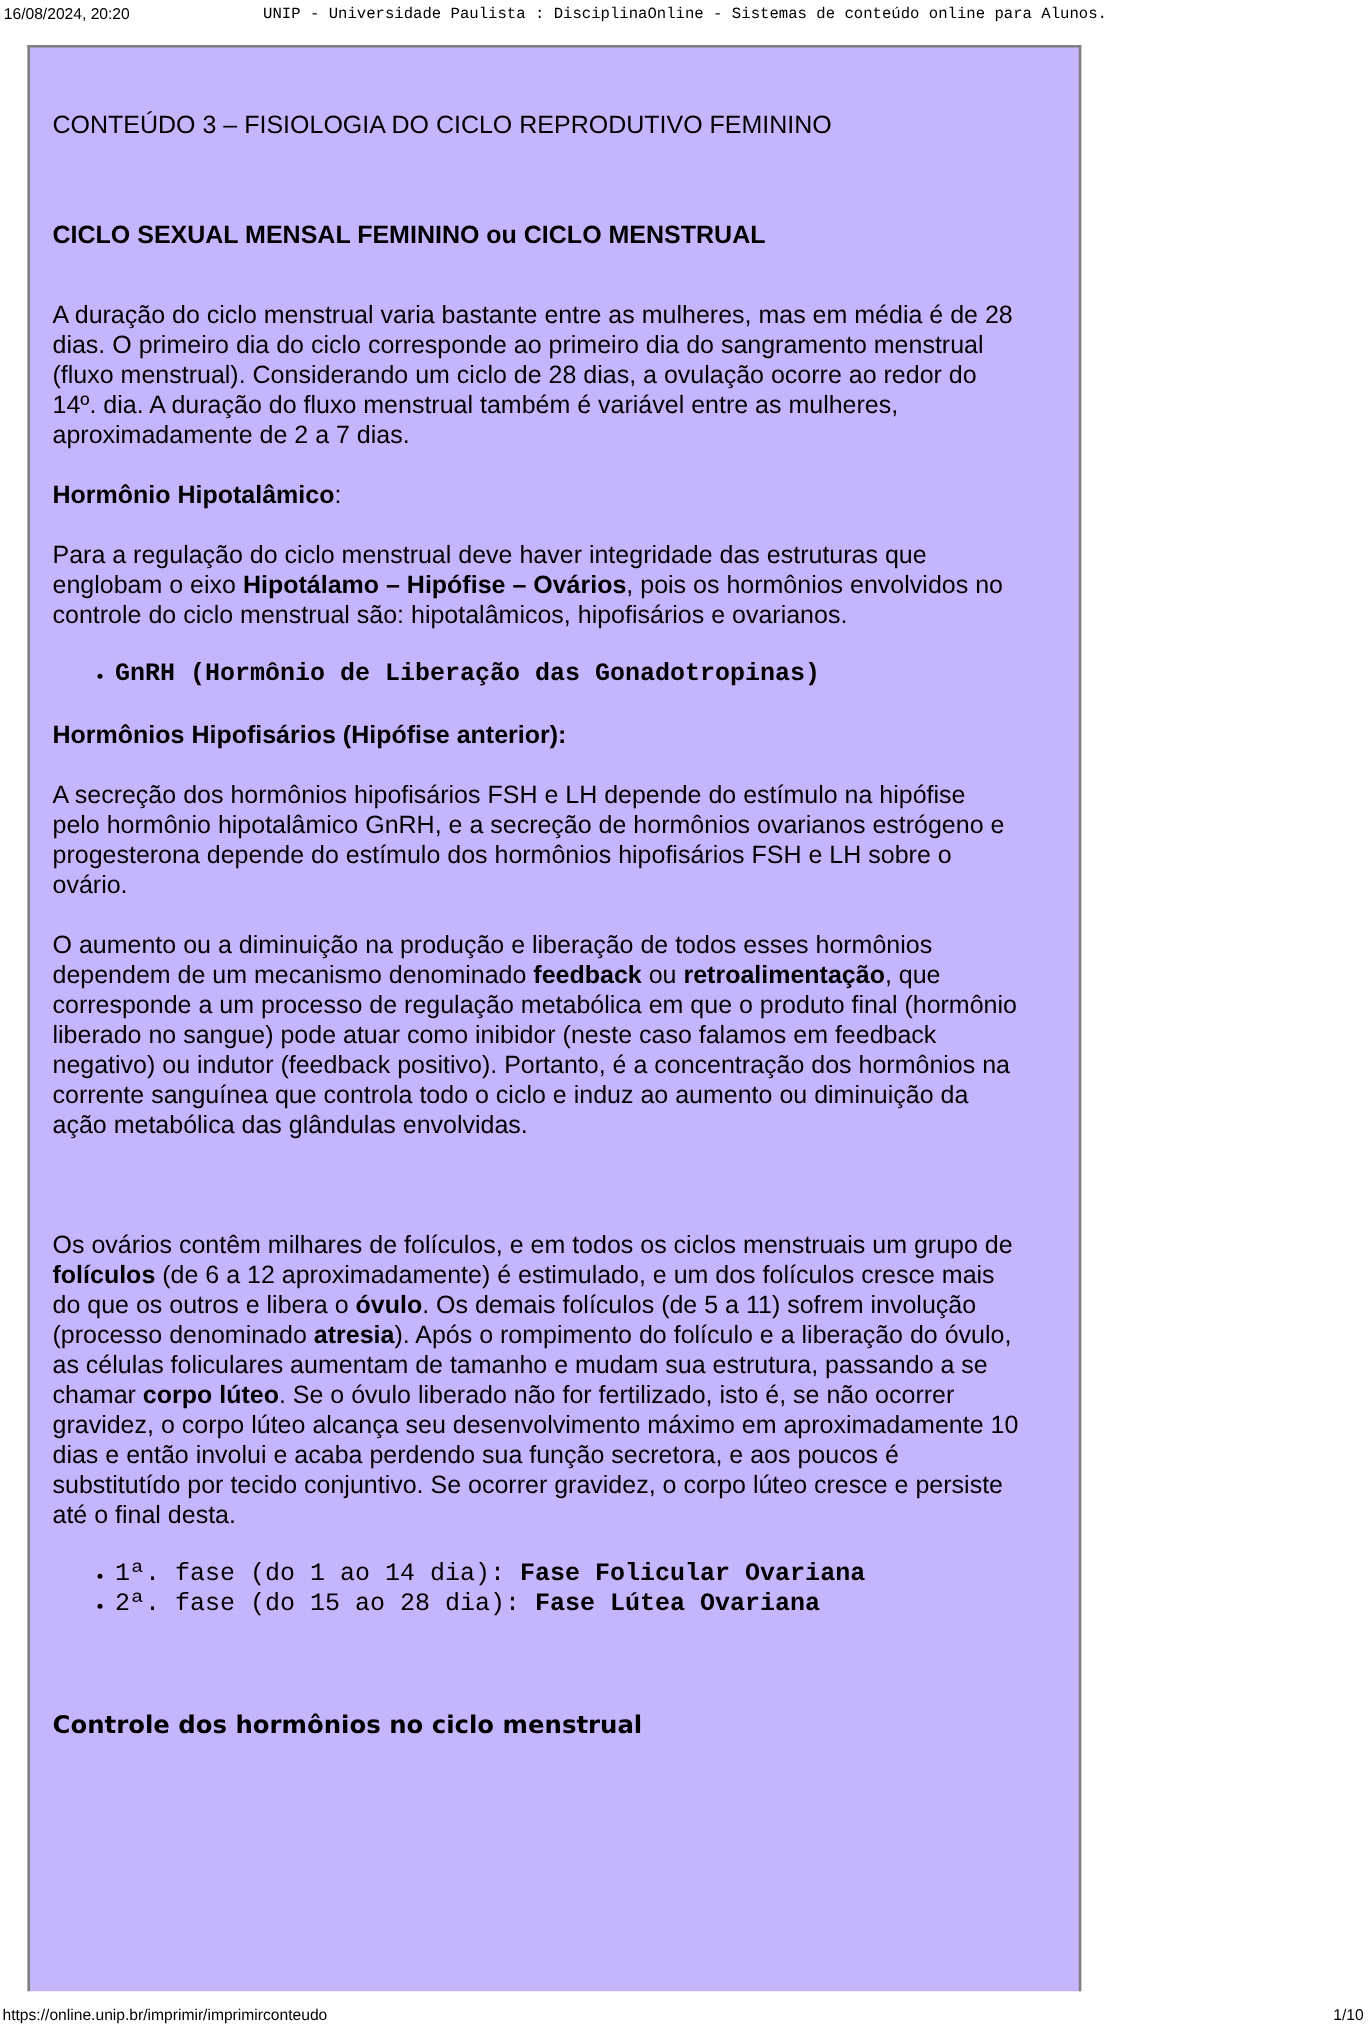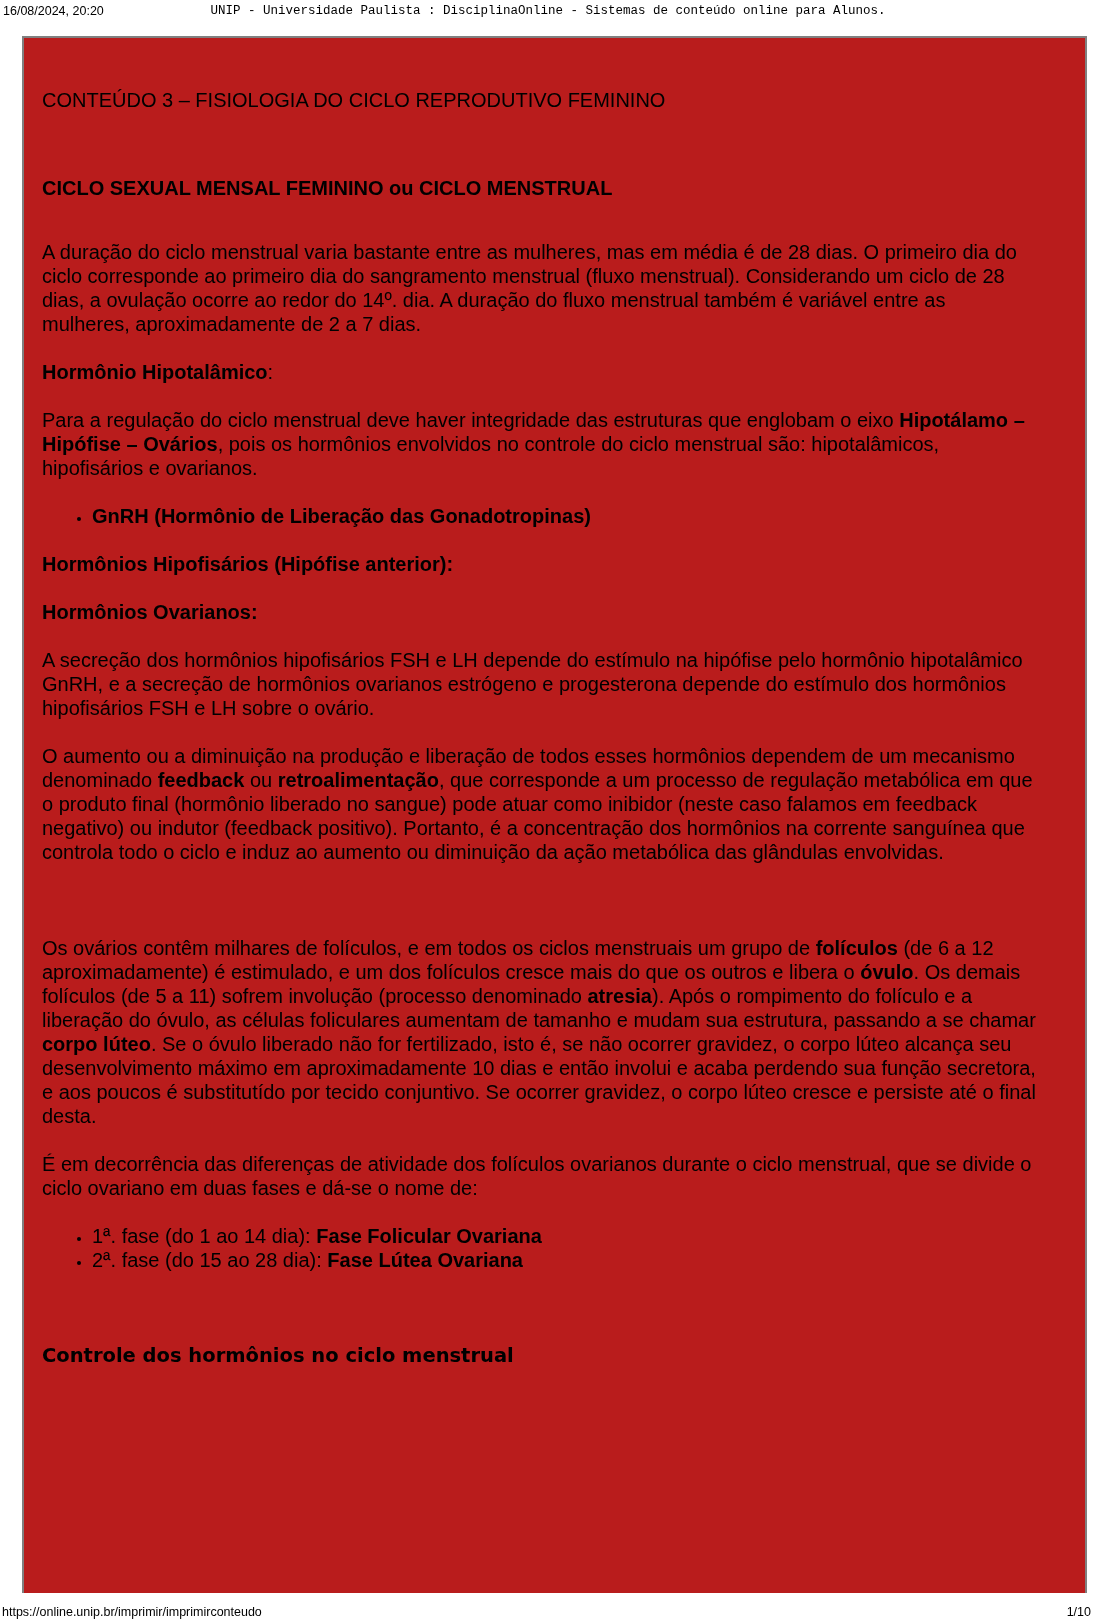--- a/index.html
+++ b/index.html
@@ -19,41 +19,41 @@
   }
   .print-header .datetime { position: absolute; left: 3px; top: 0; }
   .print-header .doc-title-center {
     position: absolute; left: 0; right: 0; top: 0;
     text-align: center;
     font-family: Liberation Mono, monospace;
   }
   .content-box {
     position: absolute;
     left: 22px; top: 36px;
-    width: 1065px; height: 1557px;
+    width: 843px; height: 1557px;
     border: 2px solid #808080;
     border-bottom: none;
-    background: #b91c1c;
+    background: #c4b5fd;
     overflow: hidden;
   }
   .doc {
     padding: 50px 48px 0 18px;
     font-size: 20px;
     line-height: 24px;
   }
   .blk-title { margin: 0; font-size: 20px; }
   .blk-heading { margin: 64px 0 40px 0; font-weight: bold; }
   .blk-p { margin: 24px 0; }
   .blk-heading2 {
     margin: 24px 0;
     font-family: "DejaVu Sans", sans-serif;
     font-weight: bold;
     font-size: 19.5px;
   }
-  ul.doc-list { margin: 24px 0; padding-left: 50px; list-style: disc; font-weight: normal; }
+  ul.doc-list { margin: 24px 0; padding-left: 50px; list-style: disc; font-weight: normal; font-family: Liberation Mono, monospace; }
   ul.doc-list li { margin: 0; }
   ul.doc-list li::marker { font-size: 14px; }
   .spacer { height: 24px; }
   b { font-weight: bold; }
   .print-footer {
     position: absolute; left: 0; right: 0; bottom: 4px;
     height: 16px;
     font-size: 12.5px; line-height: 16px;
   }
   .print-footer .url { position: absolute; left: 2px; top: 0; }
@@ -71,26 +71,24 @@
   <div class="doc">
       <div class="blk-title"><span>CONTEÚDO 3 – FISIOLOGIA DO CICLO REPRODUTIVO FEMININO</span></div>
       <div class="blk-heading"><b>CICLO SEXUAL MENSAL FEMININO ou CICLO MENSTRUAL</b></div>
       <div class="blk-p"><span>A duração do ciclo menstrual varia bastante entre as mulheres, mas em média é de 28 dias. O primeiro dia do ciclo corresponde ao primeiro dia do sangramento menstrual (fluxo menstrual). Considerando um ciclo de 28 dias, a ovulação ocorre ao redor do 14º. dia. A duração do fluxo menstrual também é variável entre as mulheres, aproximadamente de 2 a 7 dias.</span></div>
       <div class="blk-p"><b>Hormônio Hipotalâmico</b><span>:</span></div>
       <div class="blk-p"><span>Para a regulação do ciclo menstrual deve haver integridade das estruturas que englobam o eixo </span><b>Hipotálamo – Hipófise – Ovários</b><span>, pois os hormônios envolvidos no controle do ciclo menstrual são: hipotalâmicos, hipofisários e ovarianos.</span></div>
       <ul class="doc-list">
         <li><b>GnRH (Hormônio de Liberação das Gonadotropinas)</b></li>
       </ul>
       <div class="blk-p"><b>Hormônios Hipofisários (Hipófise anterior):</b></div>
-      <div class="blk-p"><b>Hormônios Ovarianos:</b></div>
       <div class="blk-p"><span>A secreção dos hormônios hipofisários FSH e LH depende do estímulo na hipófise pelo hormônio hipotalâmico GnRH, e a secreção de hormônios ovarianos estrógeno e progesterona depende do estímulo dos hormônios hipofisários FSH e LH sobre o ovário.</span></div>
       <div class="blk-p"><span>O aumento ou a diminuição na produção e liberação de todos esses hormônios dependem de um mecanismo denominado </span><b>feedback</b><span> ou </span><b>retroalimentação</b><span>, que corresponde a um processo de regulação metabólica em que o produto final (hormônio liberado no sangue) pode atuar como inibidor (neste caso falamos em feedback negativo) ou indutor (feedback positivo). Portanto, é a concentração dos hormônios na corrente sanguínea que controla todo o ciclo e induz ao aumento ou diminuição da ação metabólica das glândulas envolvidas.</span></div>
       <div class="spacer"></div>
       <div class="blk-p"><span>Os ovários contêm milhares de folículos, e em todos os ciclos menstruais um grupo de </span><b>folículos</b><span> (de 6 a 12 aproximadamente) é estimulado, e um dos folículos cresce mais do que os outros e libera o </span><b>óvulo</b><span>. Os demais folículos (de 5 a 11) sofrem involução (processo denominado </span><b>atresia</b><span>). Após o rompimento do folículo e a liberação do óvulo, as células foliculares aumentam de tamanho e mudam sua estrutura, passando a se chamar </span><b>corpo lúteo</b><span>. Se o óvulo liberado não for fertilizado, isto é, se não ocorrer gravidez, o corpo lúteo alcança seu desenvolvimento máximo em aproximadamente 10 dias e então involui e acaba perdendo sua função secretora, e aos poucos é substitutído por tecido conjuntivo. Se ocorrer gravidez, o corpo lúteo cresce e persiste até o final desta.</span></div>
-      <div class="blk-p"><span>É em decorrência das diferenças de atividade dos folículos ovarianos durante o ciclo menstrual, que se divide o ciclo ovariano em duas fases e dá-se o nome de:</span></div>
       <ul class="doc-list">
         <li><span>1ª. fase (do 1 ao 14 dia): </span><b>Fase Folicular Ovariana</b></li>
         <li><span>2ª. fase (do 15 ao 28 dia): </span><b>Fase Lútea Ovariana</b></li>
       </ul>
       <div class="spacer"></div>
       <div class="blk-heading2"><b>Controle dos hormônios no ciclo menstrual</b></div>
     </div>
 </div>
 
 <div class="print-footer">

